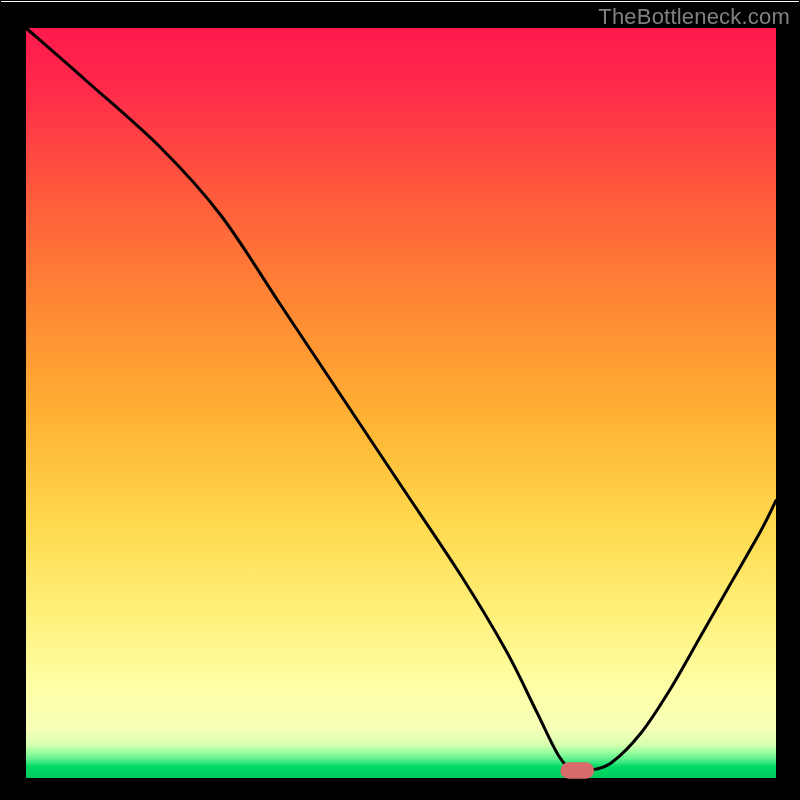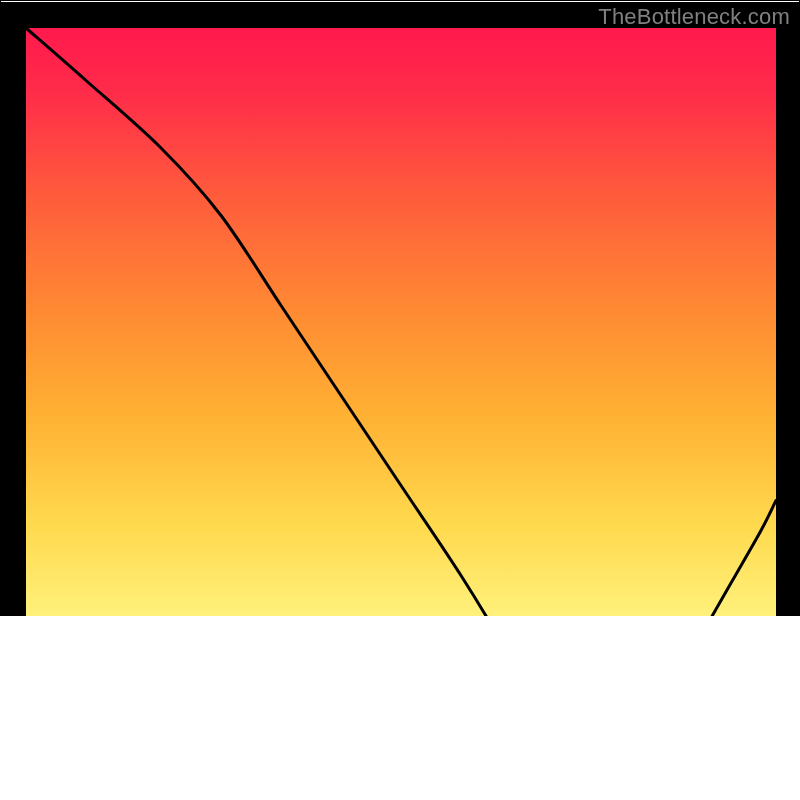--- a/index.html
+++ b/index.html
@@ -4,21 +4,21 @@
 <style>
   body {
     margin: 0;
     padding: 0;
     background: #fff;
     font-family: Arial, Helvetica, sans-serif;
   }
   .container {
     position: relative;
     width: 800px;
-    height: 616px;
+    height: 800px;
   }
   .watermark {
     position: absolute;
     top: 4px;
     right: 10px;
     color: #808080;
     font-size: 22px;
     font-family: Arial, sans-serif;
     z-index: 10;
     letter-spacing: 0.2px;

